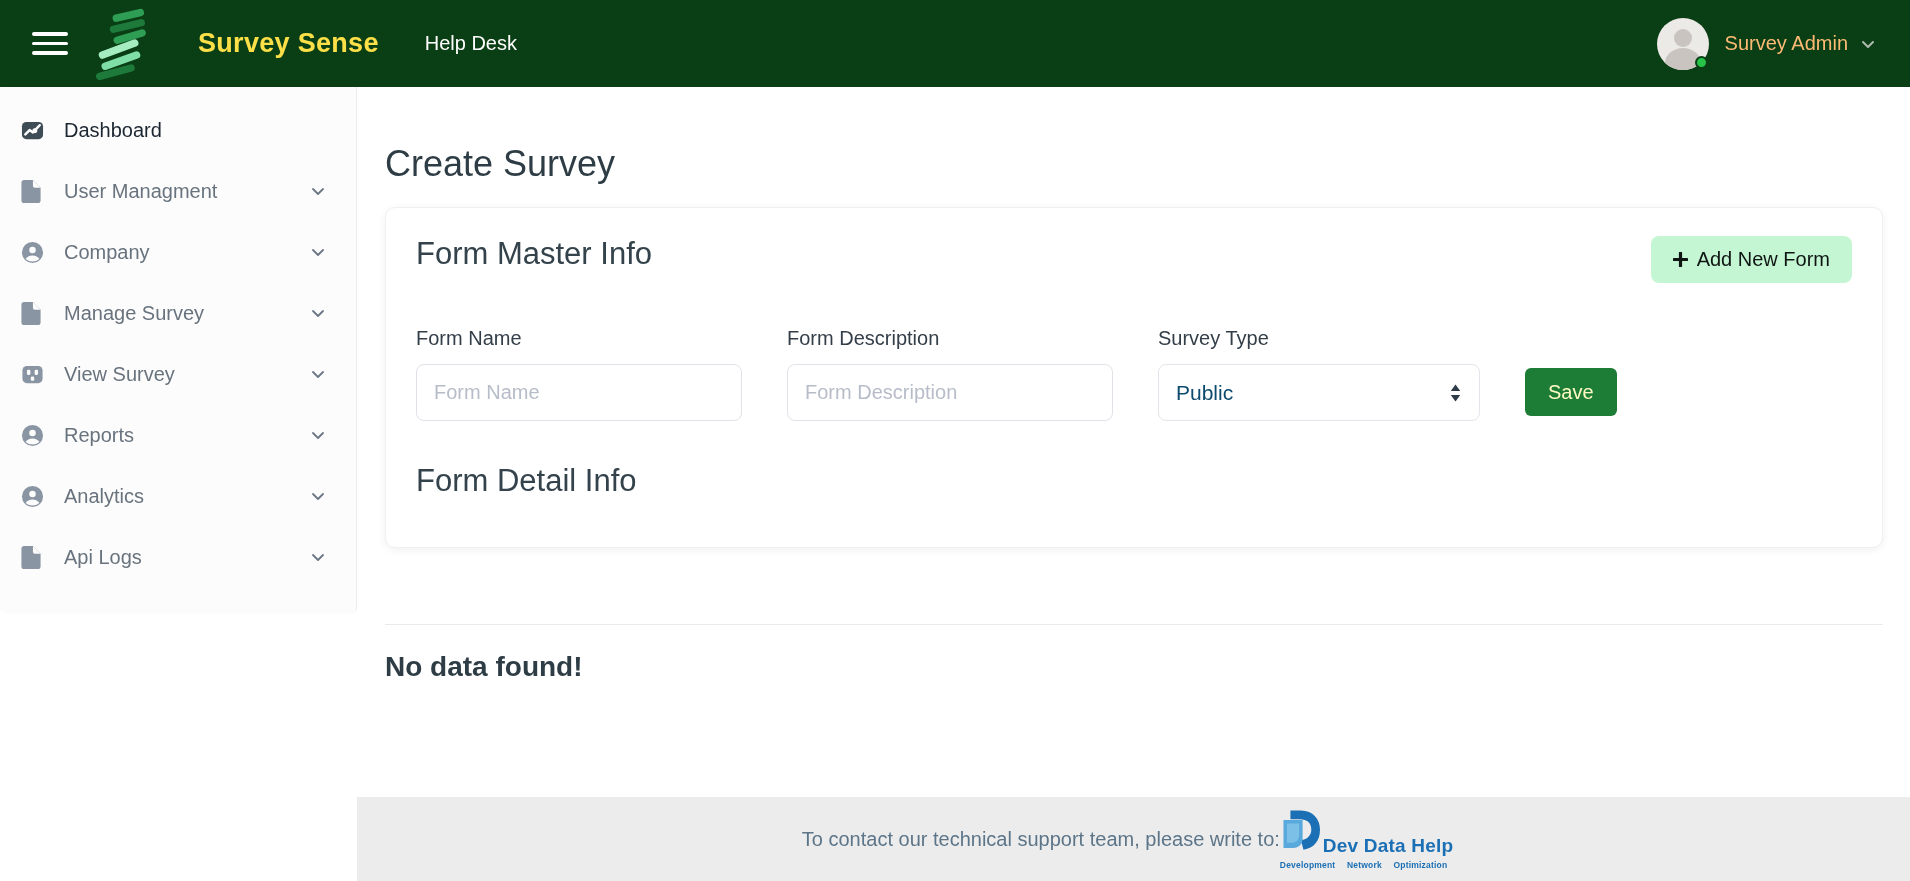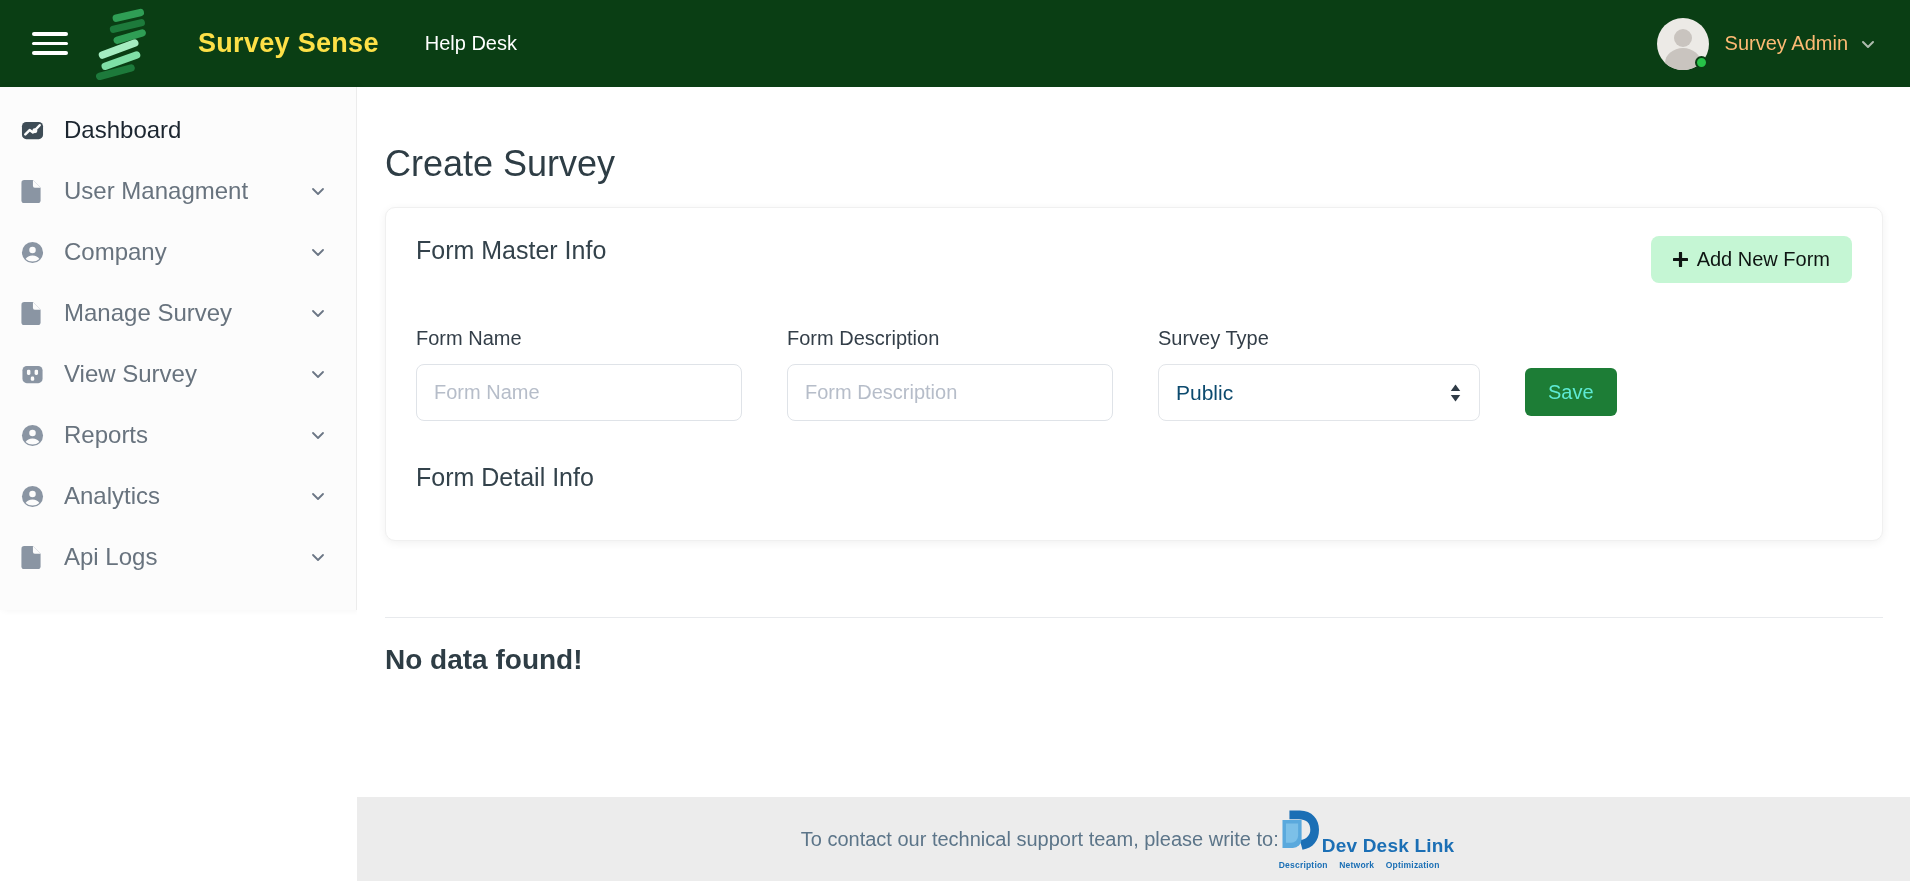--- a/index.html
+++ b/index.html
@@ -19,54 +19,54 @@
   .status-dot { position:absolute; right:1px; bottom:1px; width:13px; height:13px; border-radius:50%;
                 background:#27c248; border:2px solid #0a3e14; }
   .username { color:#fdba74; font-size:20px; margin:0 12px 0 16px; }
 
   
   .bodywrap { display:flex; height:794px; align-items:stretch; }
   .sidebar { width:357px; min-width:357px; height:523px; background:#fcfcfc;
              border-right:1px solid #ececec; box-shadow:3px 0 7px rgba(0,0,0,.05);
              padding-top:20px; }
   .side-item { height:46px; margin-bottom:15px; padding:0 30px 0 21px; display:flex;
-               align-items:center; cursor:pointer; font-size:24px; color:#68737e; }
+               align-items:center; cursor:pointer; font-size:20px; color:#68737e; }
   .side-item .s-icon { width:23px; height:23px; margin-right:20px; flex:none; display:flex; align-items:center; }
   .side-item .s-label { flex:none; }
   .side-item .s-chev { margin-left:auto; display:flex; }
   .side-item.active { color:#1c2630; }
 
   .main { flex:1; display:flex; flex-direction:column; min-width:0; background:#ffffff; }
   .content { flex:1; padding:56px 27px 0 28px; }
   .page-title { font-size:36px; font-weight:500; color:#2e3d45; margin-bottom:22px; }
 
   
   .card { background:#ffffff; border:1px solid #f0f0f0; border-radius:10px;
           box-shadow:0 2px 8px rgba(0,0,0,.06); padding:28px 30px 48px 30px; }
   .card-head { display:flex; align-items:flex-start; justify-content:space-between; }
-  .section-title { font-size:25px; font-weight:500; color:#33424b; }
+  .section-title { font-size:31px; font-weight:500; color:#33424b; }
   .add-btn { display:flex; align-items:center; gap:9px; background:#c5f6d4; color:#0e1512;
              border:none; border-radius:8px; padding:12px 22px; font-size:20px;
              font-family:inherit; cursor:pointer; }
   .form-row { display:flex; gap:45px; margin-top:44px; align-items:flex-start; }
   .field { width:326px; }
   .field.sel { width:322px; }
   .field label { display:block; font-size:20px; color:#333e48; }
   .field input { margin-top:14px; width:100%; height:57px; border:1.5px solid #dfe3e8;
                  border-radius:8px; padding:0 17px; font-size:20px; color:#333e48;
                  font-family:inherit; outline:none; background:#fff; }
   .field input::placeholder { color:#b6bdc9; }
   .sel-wrap { position:relative; margin-top:14px; }
   .sel-wrap select { appearance:none; -webkit-appearance:none; width:100%; height:57px;
                      border:1.5px solid #e2e5e9; border-radius:8px; padding:0 40px 0 17px;
                      font-size:21px; color:#0c4a6e; font-family:inherit; background:#fff;
                      outline:none; cursor:pointer; }
   .sel-arrows { position:absolute; right:18px; top:50%; transform:translateY(-50%); pointer-events:none; display:flex; }
   .save-wrap { margin-top:41px; }
-  .save-btn { height:48px; padding:0 23px; background:#1d7d36; color:#5eead4; border:none;
+  .save-btn { height:48px; padding:0 23px; background:#1d7d36; color:#fef9c3; border:none;
               border-radius:6px; font-size:20px; font-weight:500; font-family:inherit; cursor:pointer; }
   .section2 { margin-top:42px; }
 
   .divider { border:none; border-top:1px solid #e8eaed; margin-top:76px; }
   .no-data { margin-top:26px; font-size:28px; font-weight:600; color:#2e3d45; }
 
   
   .footer { height:84px; background:#ececec; display:flex; align-items:center;
             justify-content:center; padding:0 40px 0 28px; }
   .support-text { font-size:20px; color:#5c7589; }
@@ -294,19 +294,19 @@
 
     <div class="footer">
       <div class="support-text">To contact our technical support team, please write to:</div>
       <div class="ddl">
         <div class="ddl-row">
           <svg width="40" height="50" viewBox="0 0 46 56">
             <path d="M12 1 H24 C38 1 46 11 46 23 C46 36 39 44 27 46 L24 35 C32 34 36 29 36 23 C36 15 31 11 23 11 H12 Z" fill="#1b6fb5"></path>
             <path d="M4 12 h22 v22 a10 10 0 0 1 -10 10 H4 Z" fill="#5aa9dd"></path>
             <path d="M8 16 h14 v14 a8 8 0 0 1 -8 8 H8 Z" fill="#7cc0e8"></path>
           </svg>
-          <span class="ddl-name">Dev Desk Link</span>
+          <span class="ddl-name">Dev Data Help</span>
         </div>
-        <div class="ddl-tagline">Description Network Optimization</div>
+        <div class="ddl-tagline">Development Network Optimization</div>
       </div>
     </div>
   </div>
 </div>
 
 </body></html>

